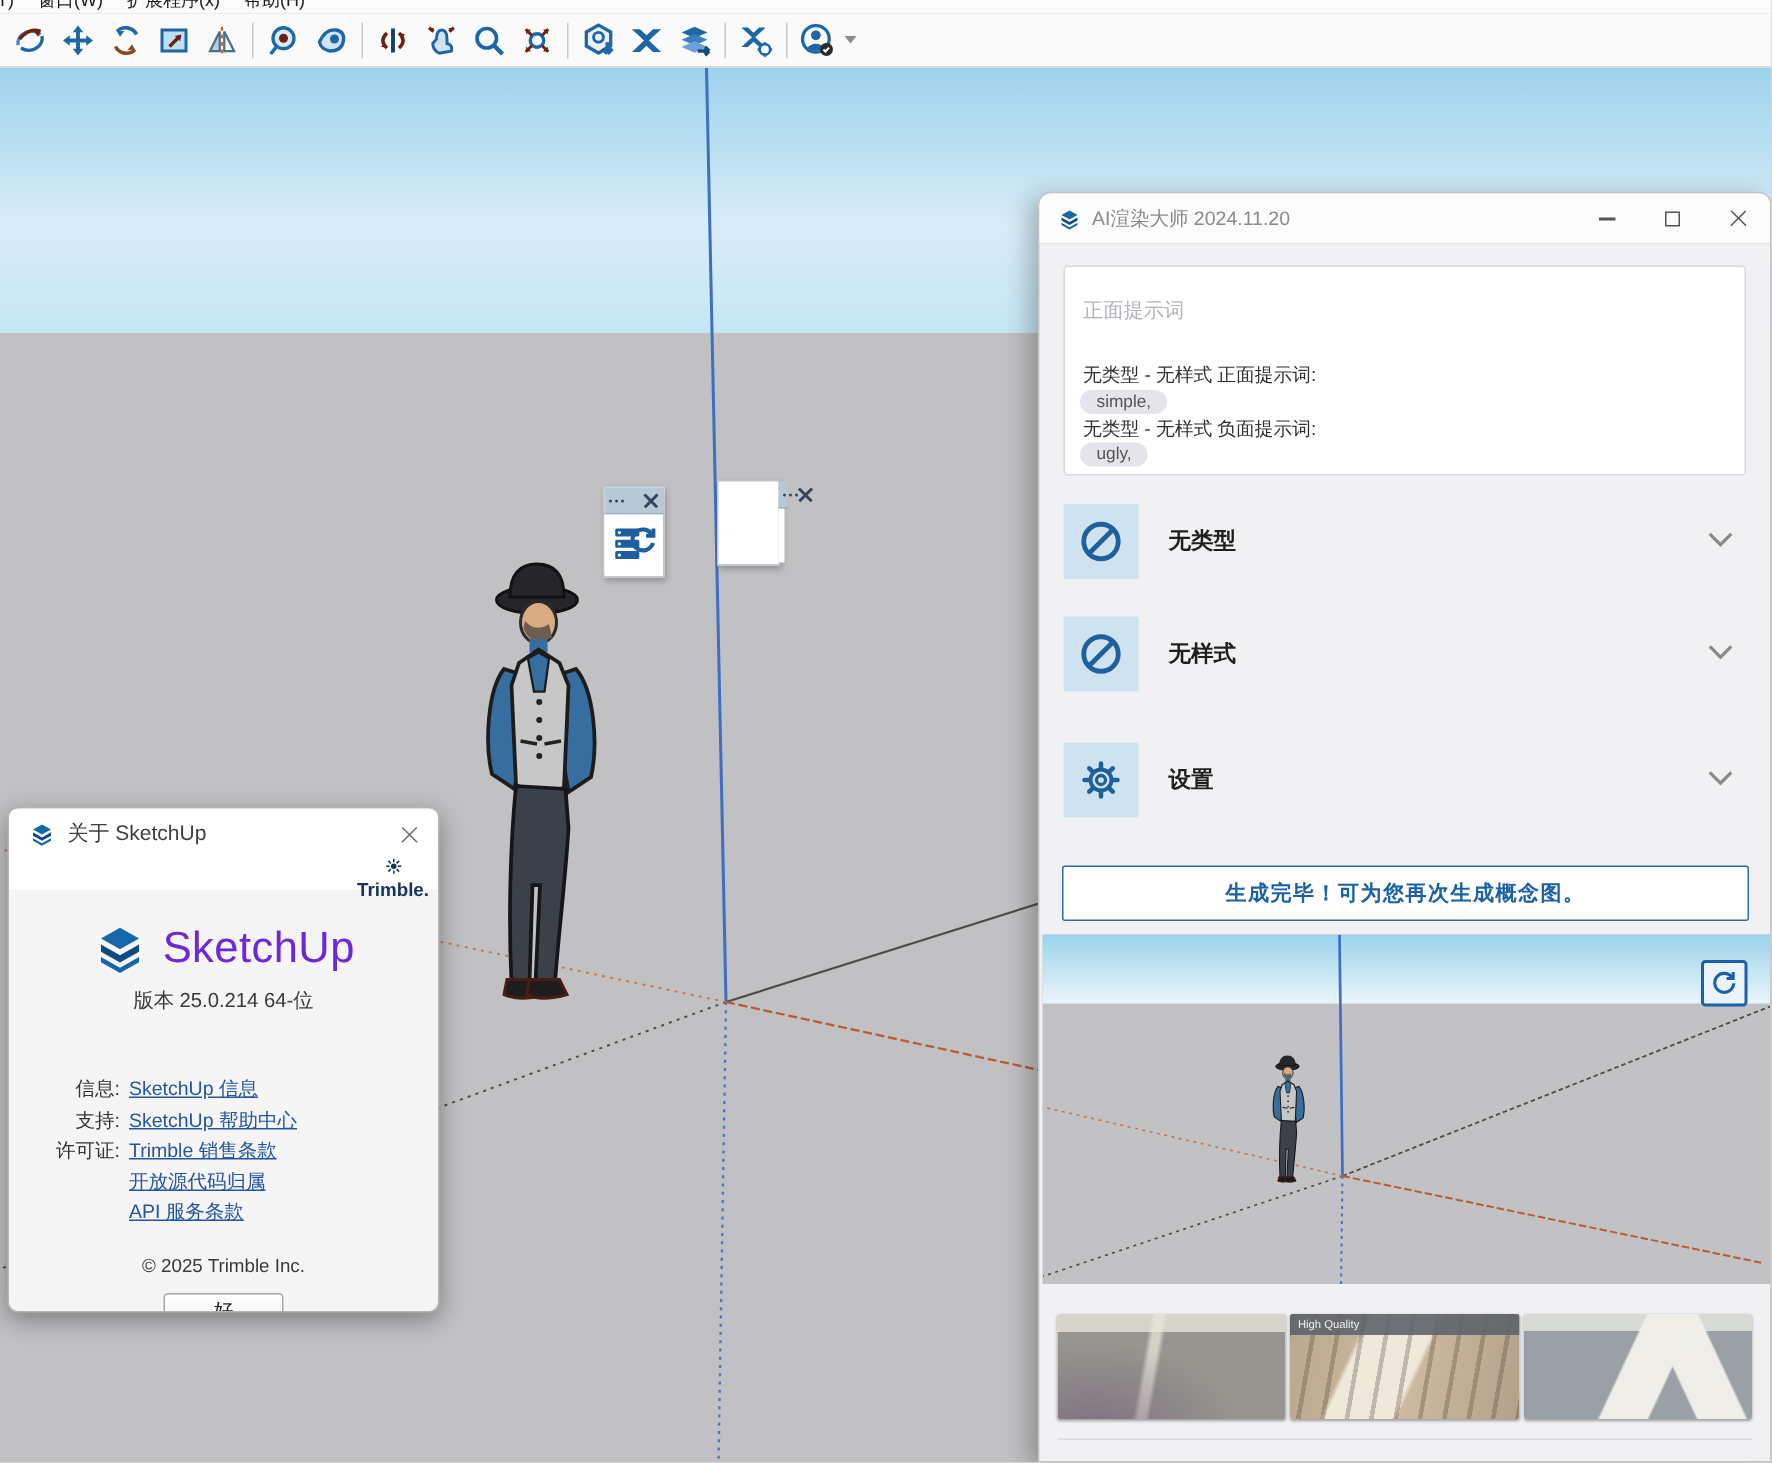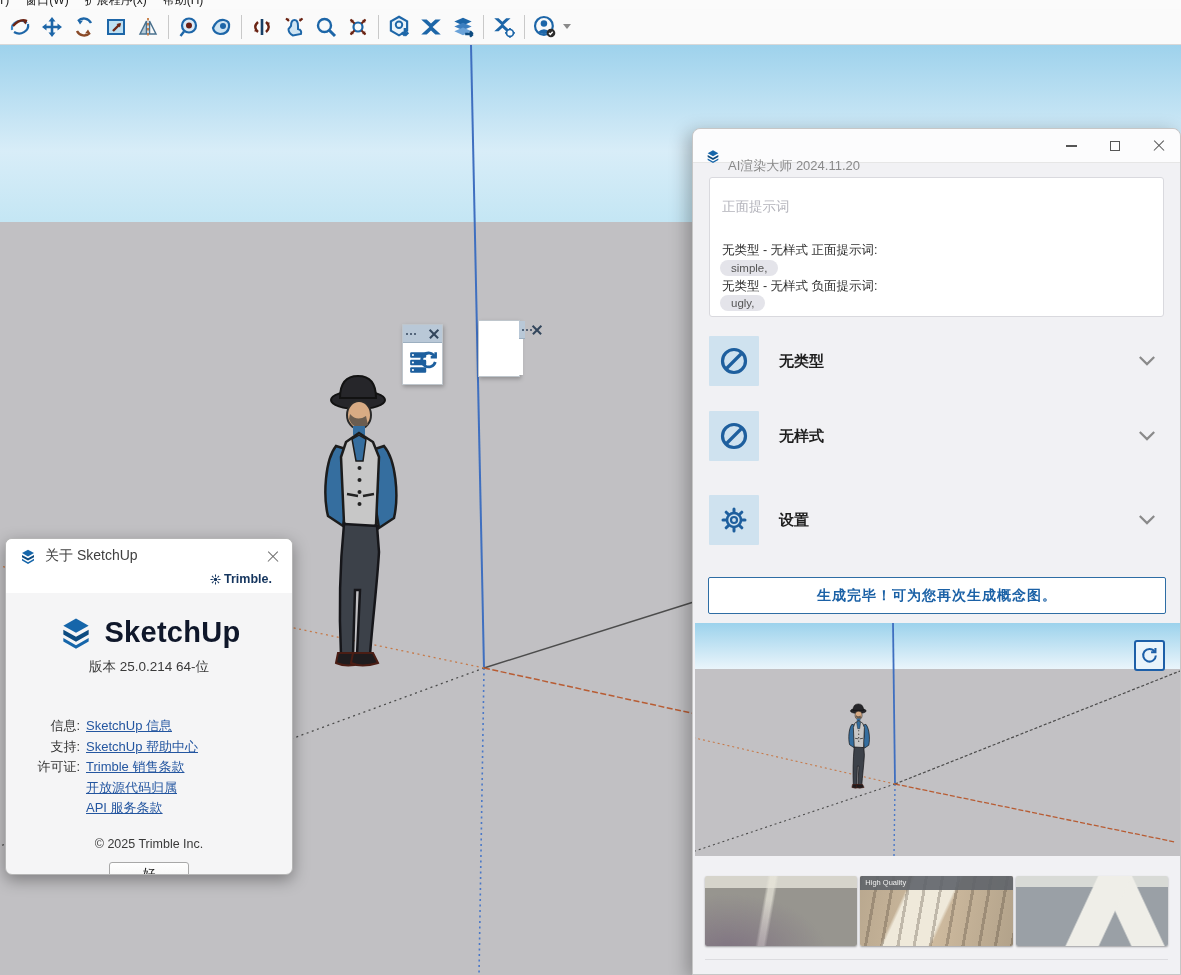--- a/index.html
+++ b/index.html
@@ -39,39 +39,39 @@
 
   
   .about { position:absolute; left:5px; top:538px; width:288px; height:337px; background:#f5f5f6;
     border:1px solid #b5b5b5; border-radius:7px; box-shadow:0 5px 16px rgba(0,0,0,.35); z-index:5; overflow:hidden; }
   .about-head { height:54px; background:#fff; position:relative; }
   .about-titlerow { position:absolute; left:13px; top:8px; display:flex; align-items:center; gap:8px; }
   .about-title { font-size:14px; color:#3f3f3f; }
   .about-close { position:absolute; right:13px; top:11px; width:13px; height:13px; }
   .about-close:before,.about-close:after { content:""; position:absolute; left:0; top:6px; width:14px; height:1.4px; background:#6b6b6b; }
   .about-close:before{transform:rotate(45deg);} .about-close:after{transform:rotate(-45deg);}
-  .trimble { position:absolute; right:20px; top:33px; display:flex; align-items:center; gap:3px;
-    font-size:12.5px; font-weight:bold; color:#15355e; }
+  .trimble { position:absolute; right:6px; top:33px; display:flex; align-items:center; gap:3px;
+    font-size:12.5px; font-weight:bold; color:#15355e;flex-direction:column; }
   .skp-row { display:flex; align-items:center; justify-content:center; gap:9px; margin-top:20px; }
-  .skp-word { font-size:29px; font-weight:700; color:#0f172a; letter-spacing:.3px; }
+  .skp-word { font-size:29px; font-weight:400; color:#6d28d9; letter-spacing:.3px; }
   .about-ver { text-align:center; font-size:13.5px; color:#3a3a3a; margin-top:7px; }
   .about-links { margin-top:40px; }
   .abrow { display:flex; font-size:13px; line-height:20.5px; }
   .abrow .lab { width:80px; text-align:right; padding-right:6px; color:#333; }
   .abrow .lnk { color:#2456a0; text-decoration:underline; }
   .about-copy { text-align:center; font-size:12.5px; color:#3a3a3a; margin-top:17px; line-height:17px; }
   .okbtn { display:block; margin:9px auto 0; width:80px; height:24px; background:linear-gradient(#fefefe,#f2f2f2);
     border:1px solid #a8a8a8; border-radius:3px; font-size:13px; color:#222; text-align:center; line-height:22px; }
 
   
   .ai { position:absolute; left:692px; top:128px; width:489px; height:847px; background:#f1f1f4;
     border:1px solid #c6c6c6; border-radius:8px 8px 0 0; box-shadow:-5px 4px 18px rgba(0,0,0,.28); z-index:6; }
   .ai-titlebar { height:34px; background:#fcfcfd; border-bottom:1px solid #e6e6e6; border-radius:8px 8px 0 0; position:relative; }
   .ai-titlerow { position:absolute; left:12px; top:8px; display:flex; align-items:center; gap:7px; }
-  .ai-title { font-size:13px; color:#8a8a8a;margin-top:20px; }
+  .ai-title { font-size:13px; color:#8a8a8a; }
   .wbtn { position:absolute; top:8px; width:26px; height:18px; display:flex; align-items:center; justify-content:center; }
   .wmin { right:96px; } .wmax { right:52px; } .wclose { right:8px; }
   .wmin i { width:11px; height:1.6px; background:#555; display:block; }
   .wmax i { width:10px; height:10px; border:1.4px solid #555; display:block; }
   .wclose i { width:12px; height:12px; position:relative; display:block; }
   .wclose i:before,.wclose i:after { content:""; position:absolute; top:5px; left:-1px; width:14px; height:1.4px; background:#555; }
   .wclose i:before{transform:rotate(45deg);} .wclose i:after{transform:rotate(-45deg);}
 
   .promptbox { position:absolute; left:16px; top:48px; width:455px; height:140px; background:#fff;
     border:1px solid #d9d9de; border-radius:3px; }

